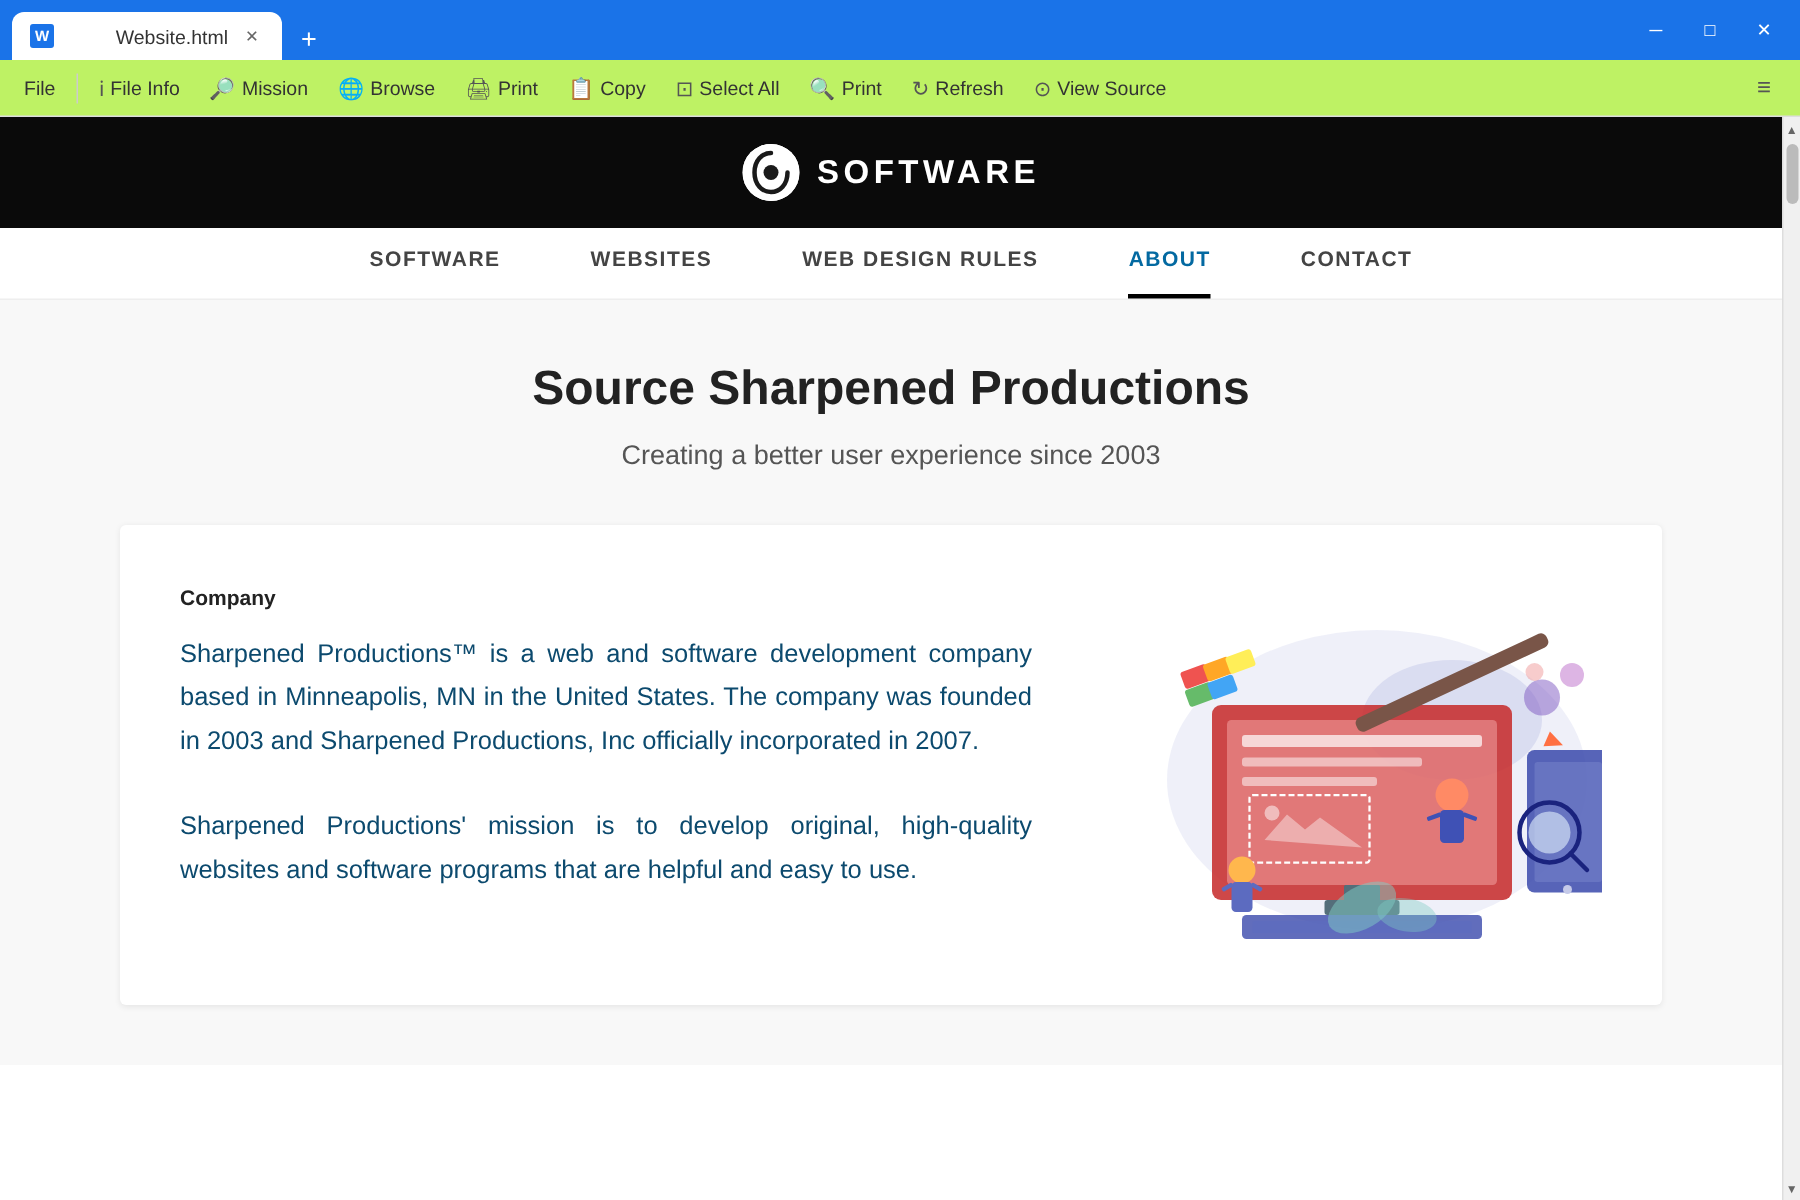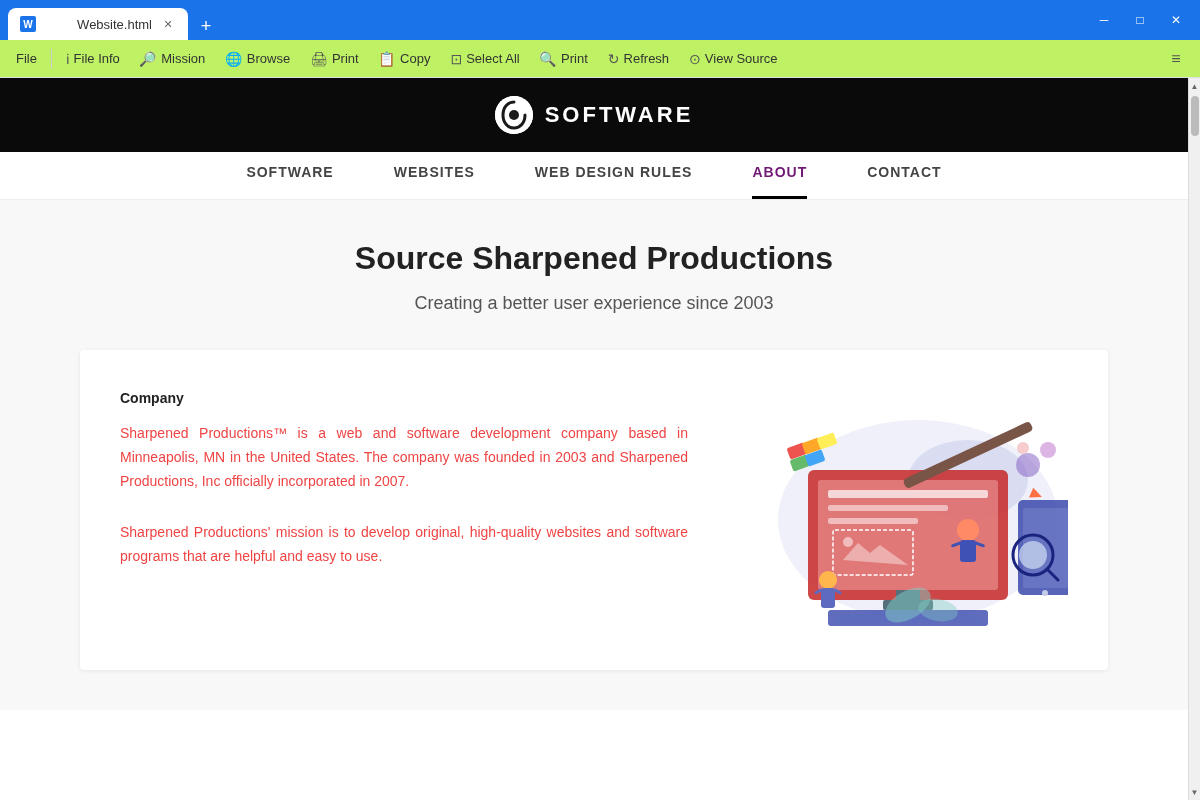--- a/index.html
+++ b/index.html
@@ -150,21 +150,21 @@
     .nav-item {
       font-size: 14px;
       font-weight: 600;
       color: #444;
       letter-spacing: 1px;
       padding-bottom: 16px;
       cursor: pointer;
       text-decoration: none;
     }
     .nav-item.active {
-      color: #701a75;
+      color: #0369a1;
       border-bottom: 3px solid #000;
     }
 
     
     .page-body {
       background: #f8f8f8;
       padding: 40px 80px;
     }
     .page-title {
       text-align: center;
@@ -190,23 +190,23 @@
       box-shadow: 0 1px 4px rgba(0,0,0,0.08);
     }
     .content-text { flex: 1; }
     .section-heading {
       font-size: 14px;
       font-weight: 700;
       color: #222;
       margin-bottom: 16px;
     }
     .section-text {
-      font-size: 14px;
+      font-size: 17px;
       line-height: 1.7;
-      color: #ef4444;
+      color: #0c4a6e;
       margin-bottom: 28px;
       text-align: justify;
     }
     .content-illustration {
       width: 340px;
       flex-shrink: 0;
       display: flex;
       align-items: center;
       justify-content: center;
     }

